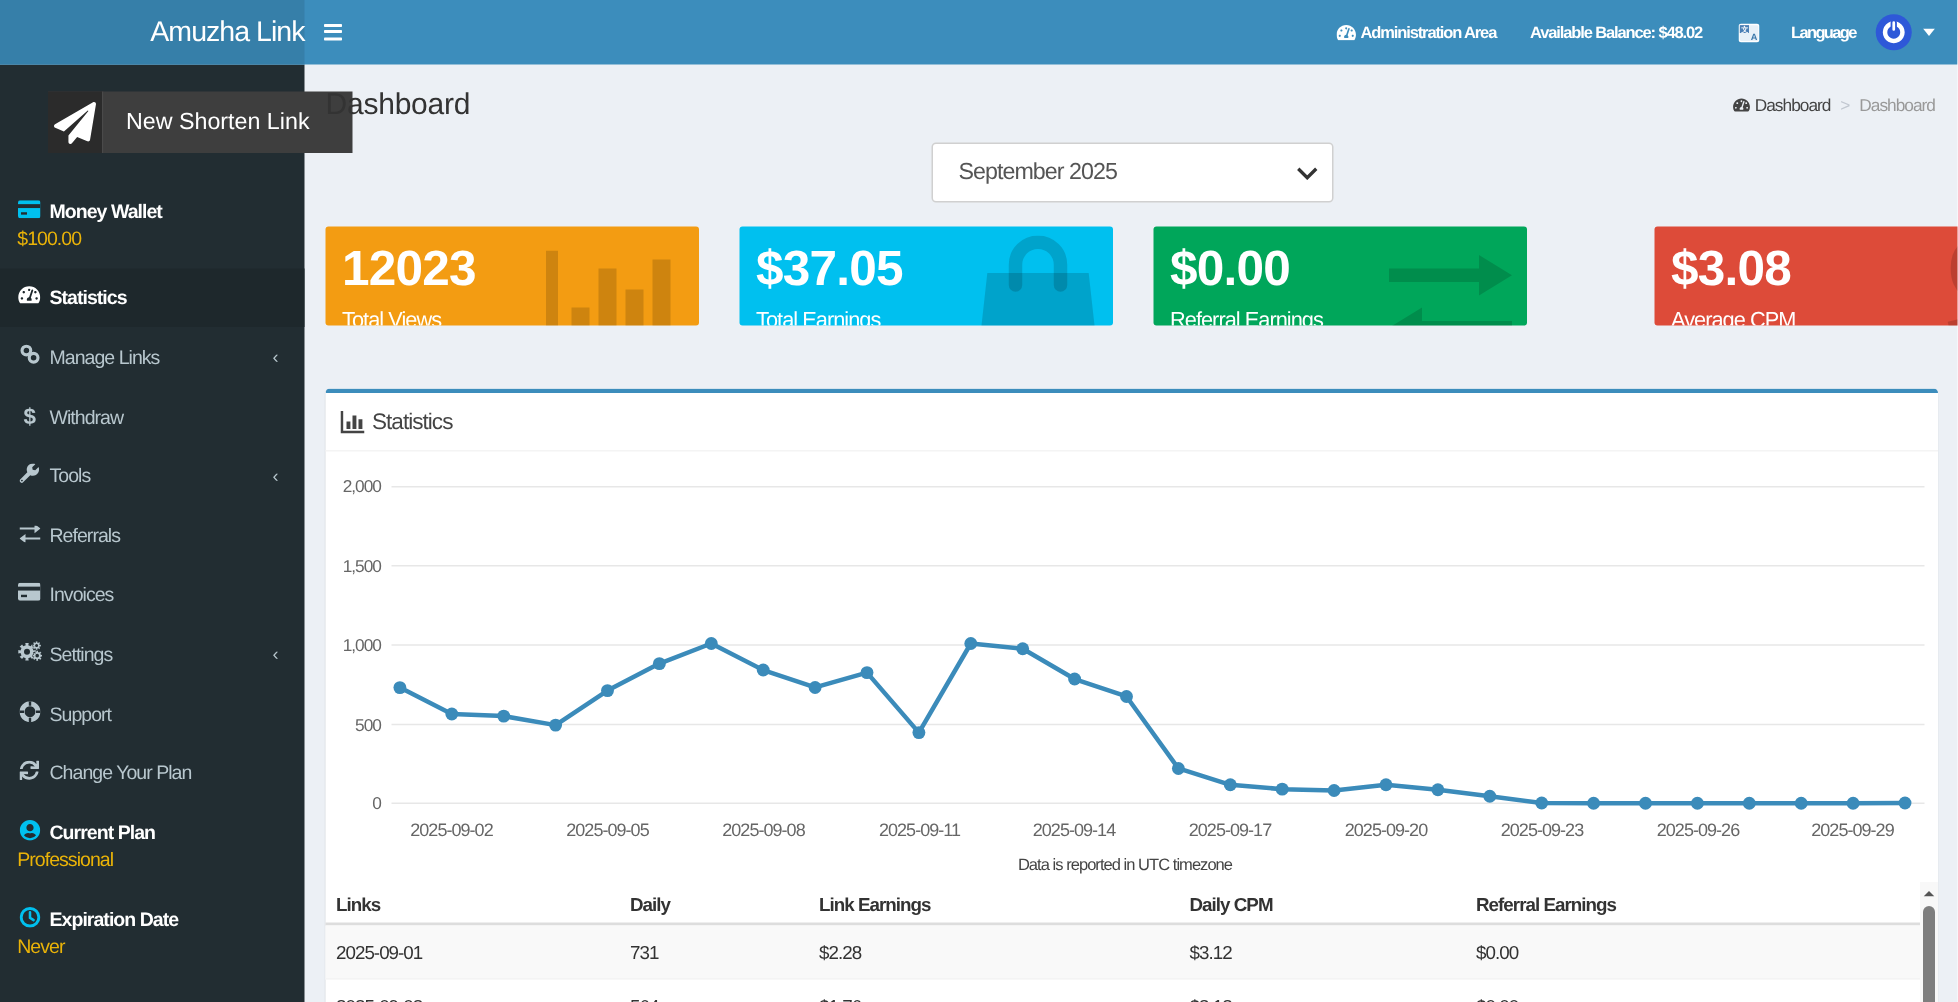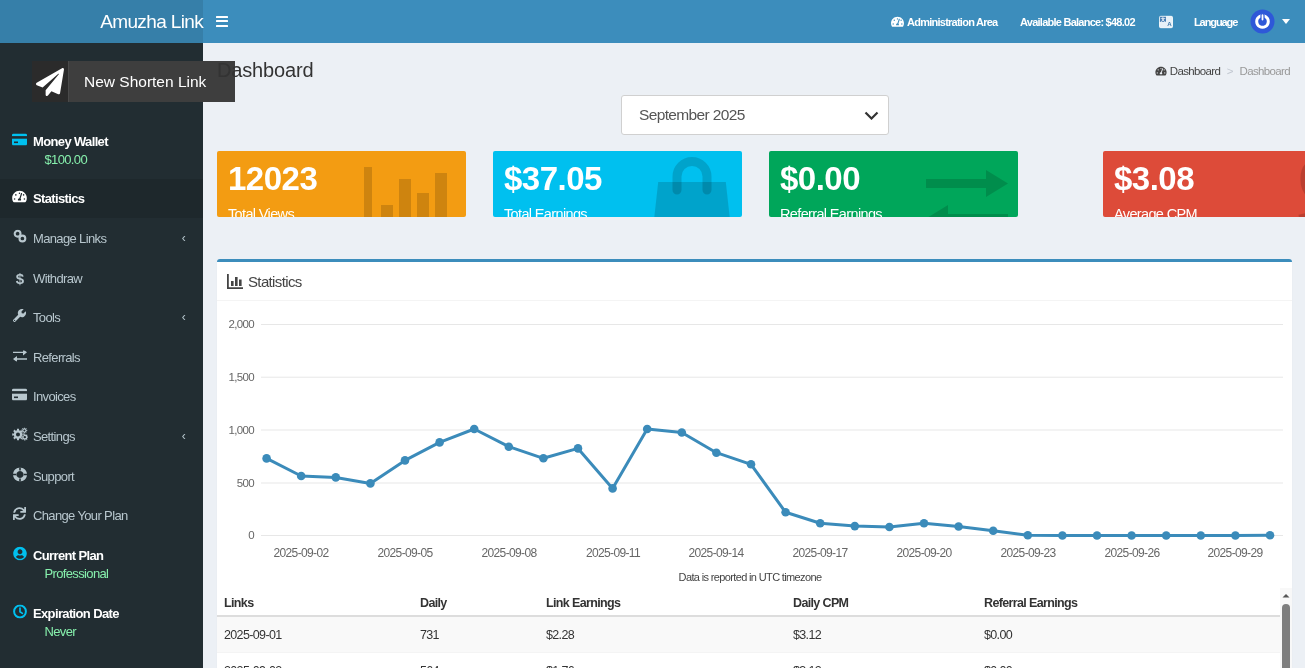--- a/index.html
+++ b/index.html
@@ -22,21 +22,21 @@
 .shorten .txt { position:absolute; left:52px; top:0; line-height:41px; color:#fff; font-size:15.5px; letter-spacing:0; }
 .menu { position:absolute; top:78px; left:0; width:203px; }
 .mi { position:relative; height:39.6px; color:#b8c7ce; font-size:13px; }
 .mi .ic { position:absolute; left:11px; top:50%; transform:translateY(-50%); width:17px; text-align:center; }
 .mi .lbl { position:absolute; left:33px; top:50%; transform:translateY(-50%); }
 .mi .chev { position:absolute; right:18px; top:50%; transform:translateY(-50%); font-size:12px; }
 .mi.active { background:#1e282c; color:#fff; font-weight:bold; }
 .mi.b2 { height:57.7px; }
 .mi.b2 .ic { top:19.8px; transform:translateY(-50%); }
 .mi.b2 .lbl { top:19.8px; transform:translateY(-50%); font-weight:bold; color:#fff; }
-.mi.b2 .sub { position:absolute; left:11.5px; top:38px; transform:translateY(-50%); color:#86efac;margin-left:33px; }
+.mi.b2 .sub { position:absolute; left:11.5px; top:38px; transform:translateY(-50%); color:#eab308; }
 
 
 .content-header h1 { position:absolute; left:217px; top:59px; font-size:20px; font-weight:normal; color:#333; letter-spacing:-0.15px; }
 .breadcrumb { position:absolute; right:15px; top:65px; font-size:11.5px; color:#444; }
 .breadcrumb .grey { color:#999; }
 
 .selectbox { position:absolute; left:621px; top:95px; width:268px; height:40px; background:#fff;
   border:1px solid #d0d0d0; border-radius:3px; font-size:15.5px; color:#555; line-height:38px; padding-left:17px; }
 
 

